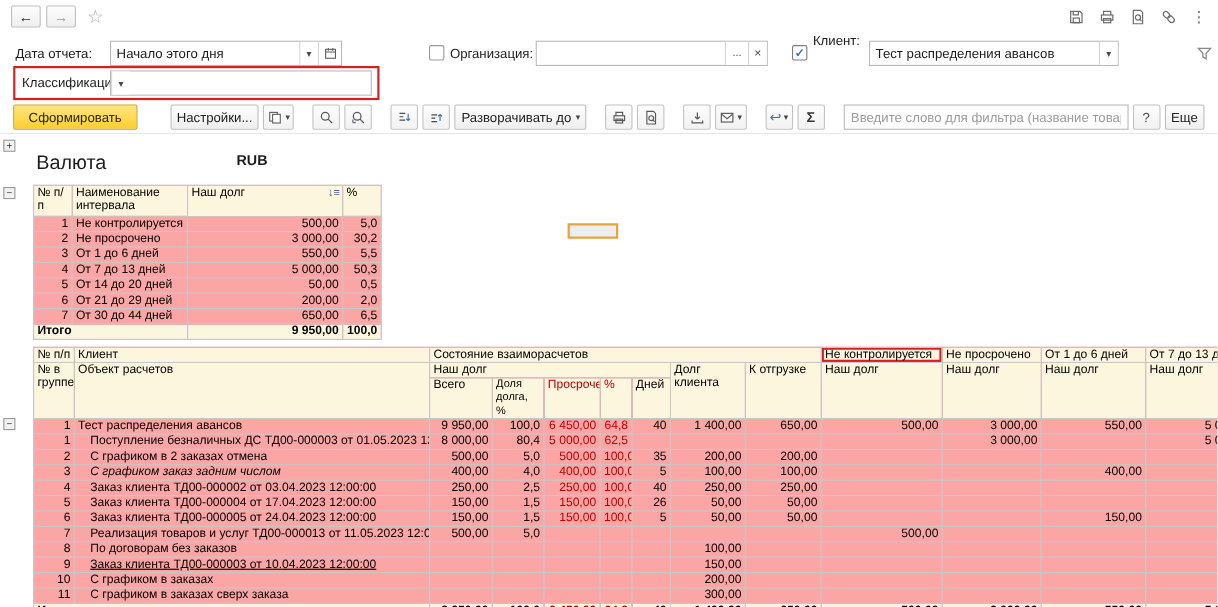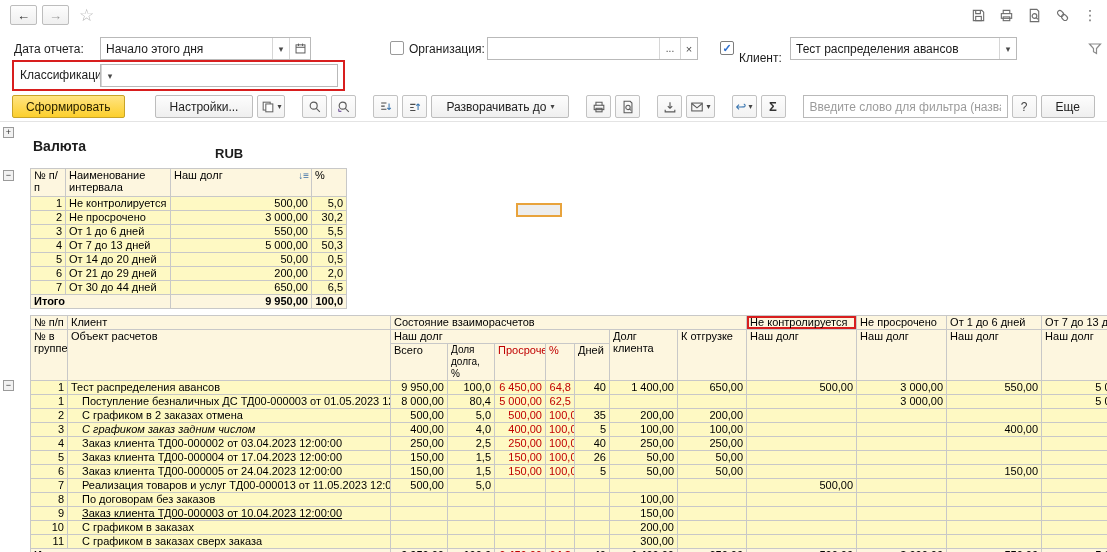--- a/index.html
+++ b/index.html
@@ -21,36 +21,36 @@
 .fld .txt{flex:1;display:flex;align-items:center;padding:0 5px;white-space:nowrap;overflow:hidden}
 .fld .fbtn{width:17px;display:flex;align-items:center;justify-content:center;border-left:1px solid #d6d6d6;color:#4a4a4a;font-size:9px;cursor:pointer;background:#fff}
 .fld .fbtn.wide{width:21px;font-size:11px}
 .chk{position:absolute;width:14px;height:14px;border:1px solid #9a9a9a;border-radius:2px;background:#fff;display:flex;align-items:center;justify-content:center;font-size:11px;cursor:pointer}
 .chk.on{color:#2e6fce;font-weight:bold;border-color:#7d7d7d}
 .red-box{position:absolute;border:2px solid #d81e1e;pointer-events:none}
 
 
 .toolbar{position:absolute;left:0;top:92px;width:100%;height:30px;display:flex;align-items:center;padding:0 12px;gap:4px;background:#fff;border-bottom:1px solid #e4e4e4}
 .btn-gen{height:23px;padding:0 13px;background:linear-gradient(#ffe482,#fccf2c);border:1px solid #c8a427;border-radius:2px;font-size:12px;color:#2b2300;font-family:inherit;cursor:pointer}
-.btn{height:23px;padding:0 14px;background:linear-gradient(#fdfdfd,#efefef);border:1px solid #bdbdbd;border-radius:2px;font-size:12px;color:#222;font-family:inherit;display:flex;align-items:center;gap:4px;cursor:pointer;white-space:nowrap}
+.btn{height:23px;padding:0 5px;background:linear-gradient(#fdfdfd,#efefef);border:1px solid #bdbdbd;border-radius:2px;font-size:12px;color:#222;font-family:inherit;display:flex;align-items:center;gap:4px;cursor:pointer;white-space:nowrap}
 .ibtn{height:23px;min-width:25px;padding:0 3px;background:linear-gradient(#fdfdfd,#f2f2f2);border:1px solid #c2c2c2;border-radius:2px;display:flex;align-items:center;justify-content:center;gap:2px;color:#444;cursor:pointer;font-family:inherit;font-size:12px}
 .caret{font-size:8px;color:#444}
 .sp{width:9px;flex:none}
 .filter-input{height:23px;flex:1;min-width:180px;max-width:372px;border:1px solid #b9b9b9;padding:0 6px;font-size:12px;color:#222;font-family:inherit}
 .filter-input::placeholder{color:#9b9b9b}
 .glyph{font-size:13px;color:#3a76b0}
 .sigma{font-size:13px;color:#333;font-weight:bold}
 
 
 .report{position:absolute;left:0;top:122px;width:1107px;height:430px;background:#fff;overflow:hidden}
 .gutter-btn{position:absolute;width:11px;height:11px;border:1px solid #9a9a9a;background:#f2f2f2;font-size:9px;line-height:9px;text-align:center;color:#333;cursor:pointer}
-.cur-label{position:absolute;left:33px;top:16px;font-size:14px;font-weight:bold;color:#1c1c1c}
-.cur-value{position:absolute;left:215px;top:24px;font-size:13px;font-weight:bold;color:#1c1c1c}
-
-table.rep{border-collapse:collapse;table-layout:fixed;font-size:11px;background:#fef9c3}
+.cur-label{position:absolute;left:33px;top:16px;font-size:18px;font-weight:normal;color:#1c1c1c}
+.cur-value{position:absolute;left:215px;top:16px;font-size:13px;font-weight:bold;color:#1c1c1c}
+
+table.rep{border-collapse:collapse;table-layout:fixed;font-size:11px;background:#fca5a5}
 .rep th,.rep td{border:1px solid #c8c8c8;padding:0 3px;overflow:hidden;vertical-align:top;text-align:left;font-weight:normal;color:#000}
 .rep th{background:#fdf6df;white-space:normal;line-height:12px}
 .rep td{white-space:nowrap;line-height:13px;height:13px}
 .rep .num{text-align:right}
 .rep .val{text-align:right}
 .rep .red{color:#c00000}
 .rep tr.total td{background:#fdf6df;font-weight:bold}
 .rep tr.hr1 th,.rep tr.hr2 th{height:14px}
 .rep tr.hr3 th{height:28px}
 .th-share{font-size:10px;line-height:9px}
@@ -121,21 +121,21 @@
         <span style="font-size:10px">...</span>
       </div>
     <div class="fbtn">
         <span style="font-size:11px">×</span>
       </div>
   </div>
 
   <div class="chk on" style="left:720px;top:41px">
       <span>✓</span>
     </div>
-  <div class="flabel" style="left:739px;top:51px">Клиент:</div>
+  <div class="flabel" style="left:739px;top:30px">Клиент:</div>
   <div class="fld" style="left:790px;top:37px;width:227px">
     <div class="txt">Тест распределения авансов</div>
     <div class="fbtn">
         <span>▾</span>
       </div>
   </div>
 
   <svg style="position:absolute;left:1087px;top:41px" width="16" height="16" viewBox="0 0 16 16" fill="none" stroke="#8a8a8a" stroke-width="1.2">
       <path d="M2.5 3 h11 l-4 4.5 v5 l-3 -1.8 v-3.2 z"></path>
     </svg>

